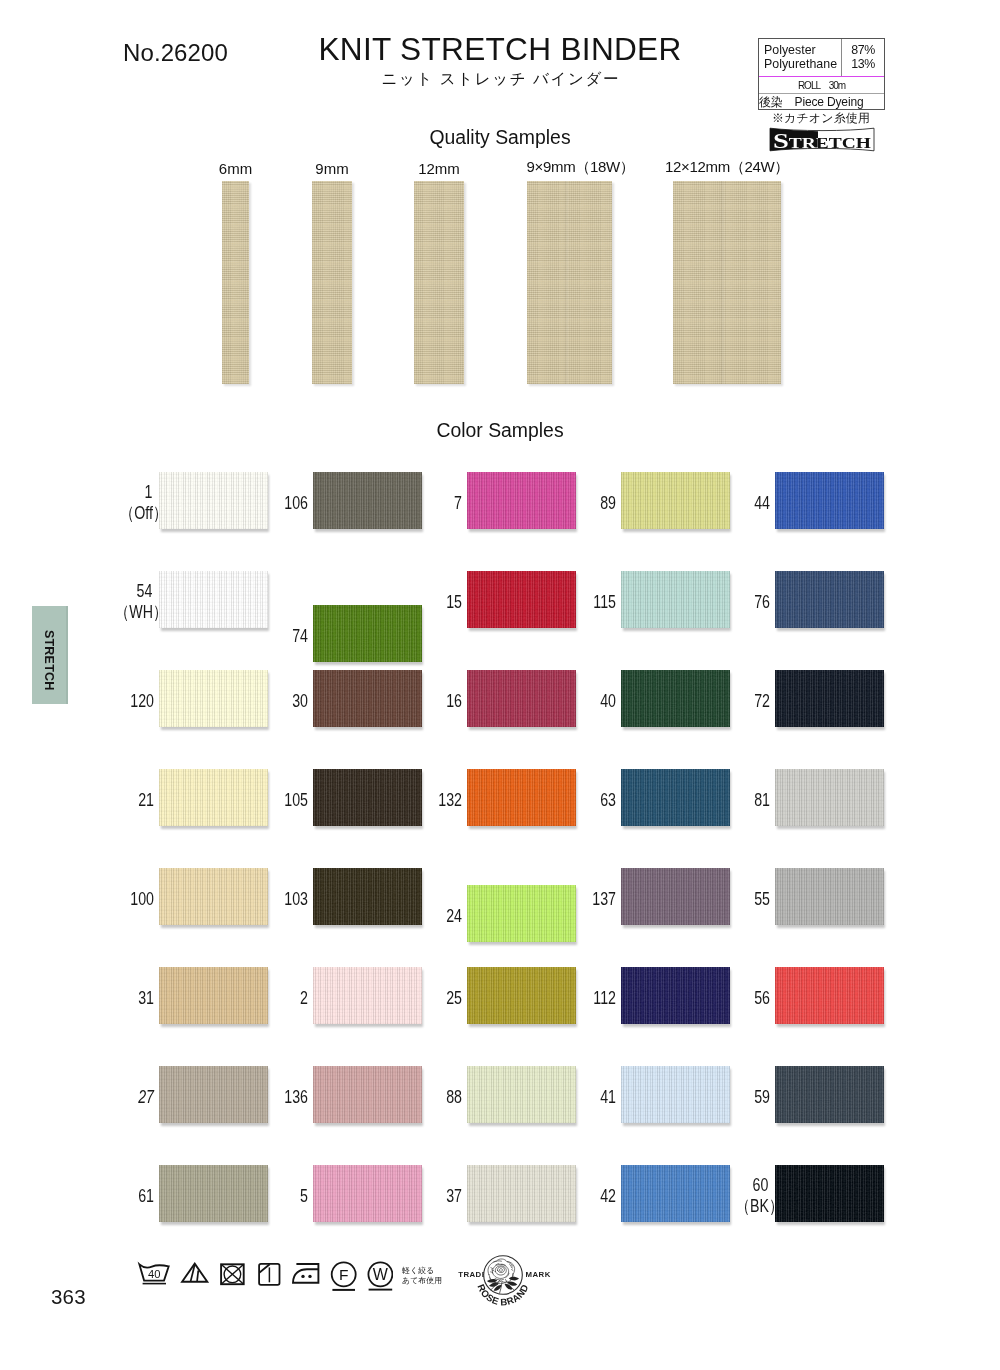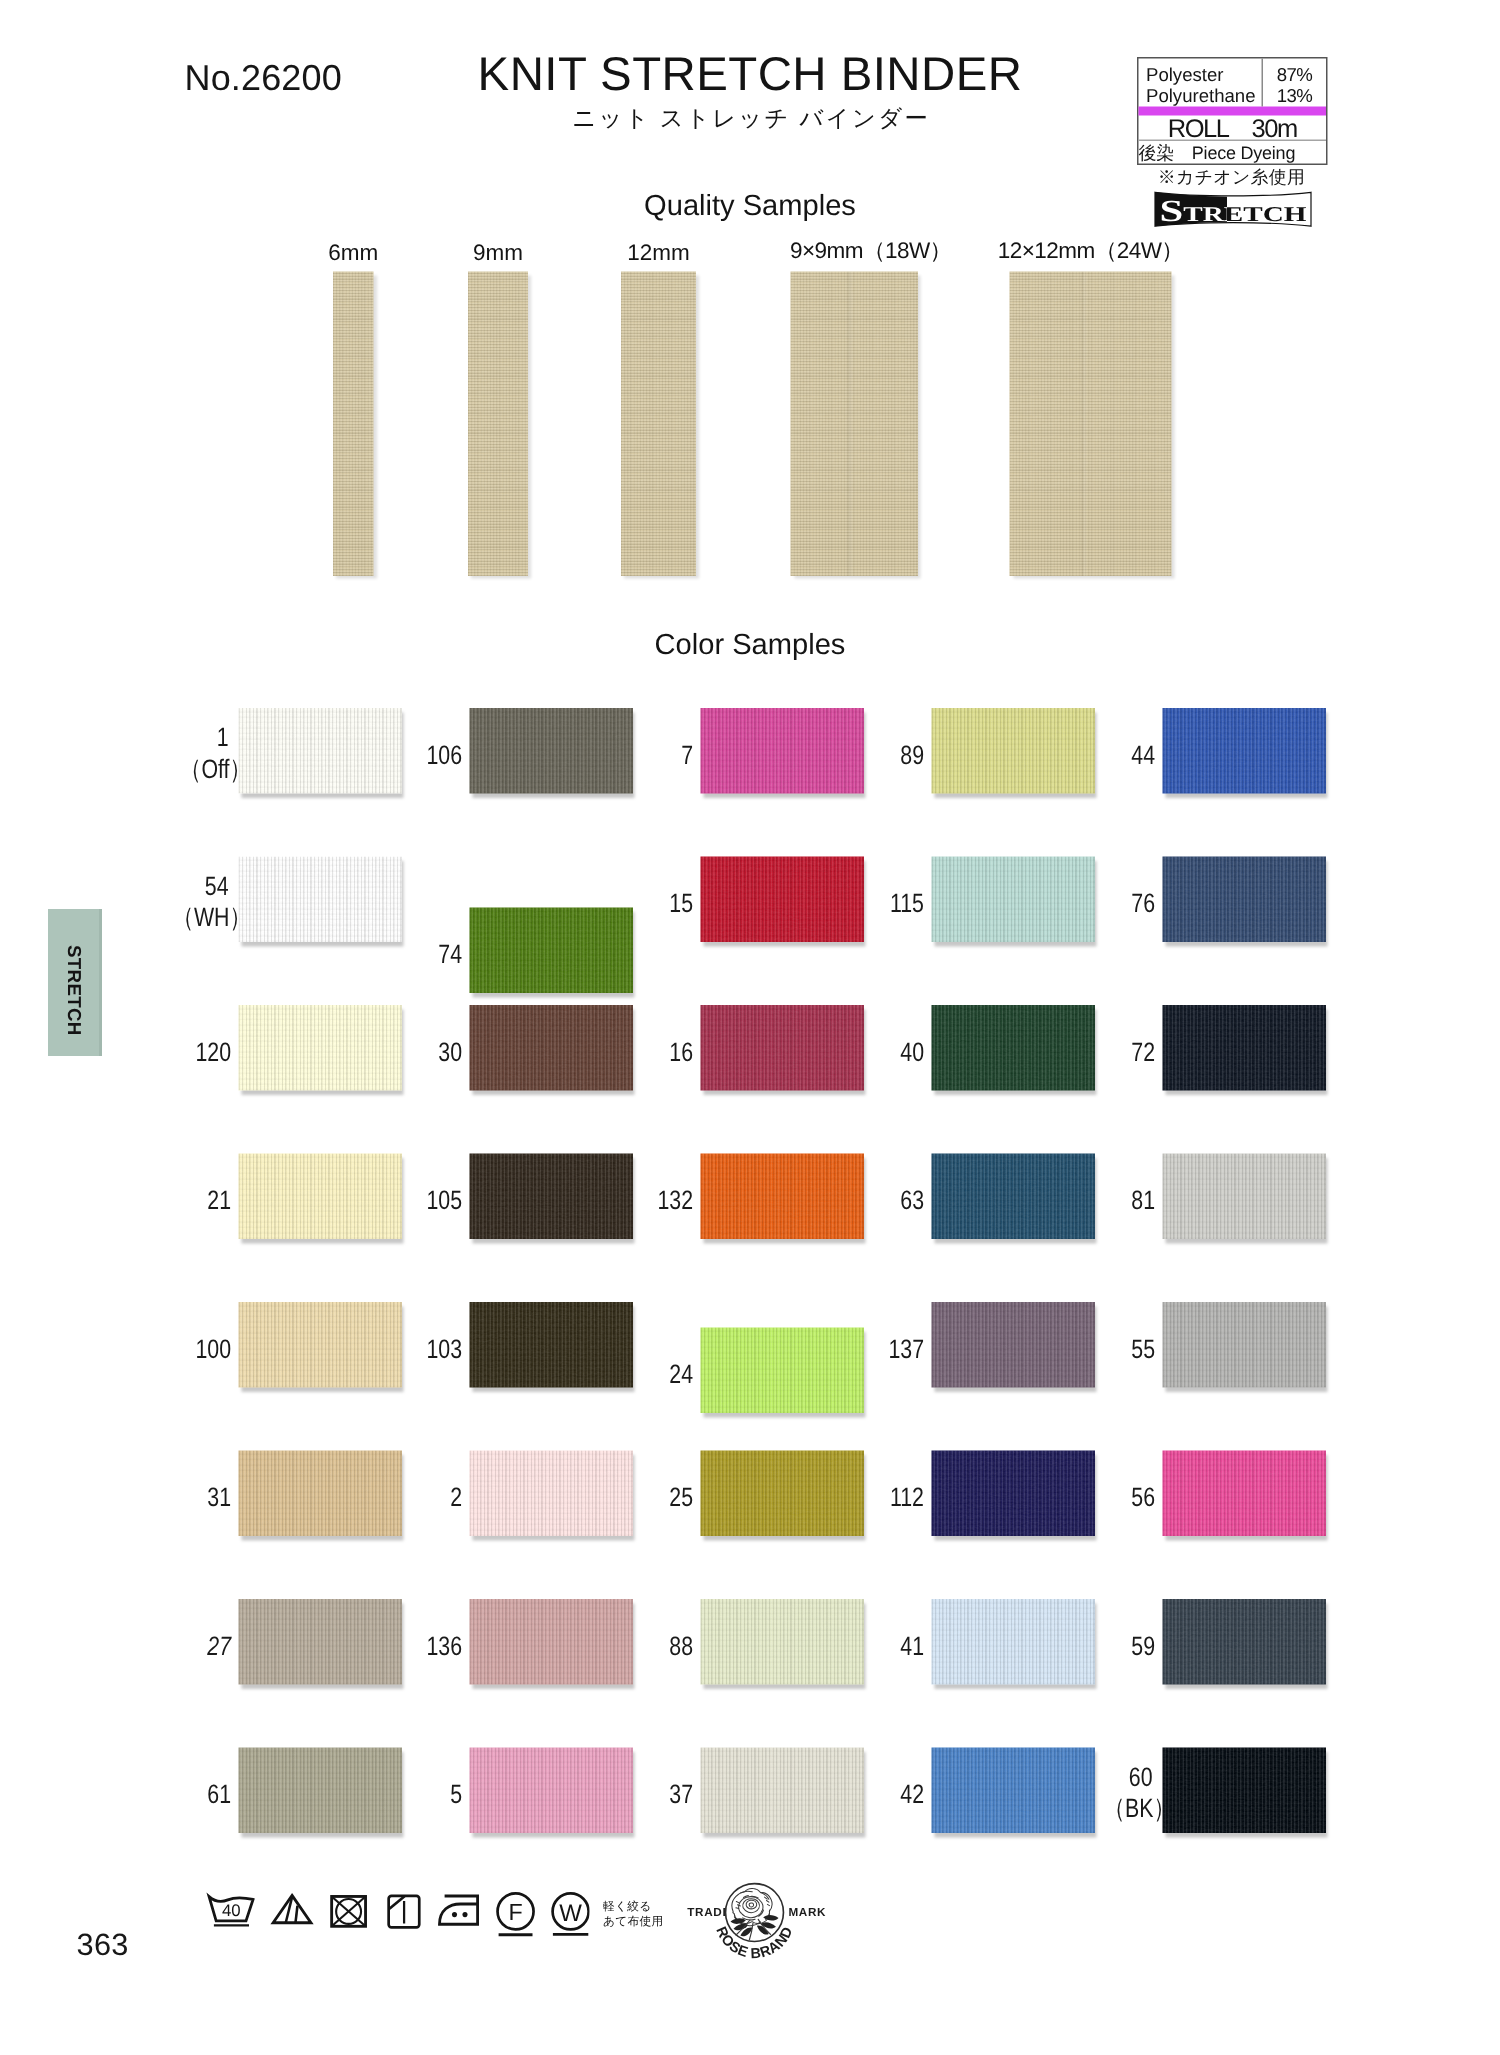--- a/index.html
+++ b/index.html
@@ -14,29 +14,29 @@
   #product-no{left:123px;top:39px;font-size:24px;letter-spacing:0.1px;color:#161616;}
   #main-title{left:0;top:31px;width:1000px;text-align:center;font-size:31.6px;
               letter-spacing:0.3px;color:#141414;}
   #sub-title{left:0;top:69px;width:1000px;text-align:center;font-size:15.5px;
              letter-spacing:1.6px;text-indent:1.6px;color:#141414;}
 
   
   #spec-table{left:758px;top:38px;width:127px;height:72px;box-sizing:border-box;
               border:1px solid #555;
               font-size:12.4px;line-height:1;color:#161616;background:#fff;}
-  #spec-table .fiber-rows{display:flex;border-bottom:6px solid #d946ef;height:38px;box-sizing:border-box;}
+  #spec-table .fiber-rows{display:flex;border-bottom:1px solid #d946ef;height:38px;box-sizing:border-box;}
   #spec-table .fiber-names{flex:1;padding:5px 0 0 5px;}
   #spec-table .fiber-names div{height:14px;}
   #spec-table .fiber-pcts{width:42px;border-left:1px solid #8a8a8a;
                           text-align:center;padding:5px 0 0;letter-spacing:-0.4px;}
   #spec-table .fiber-pcts div{height:14px;}
   #spec-table .row-line{border-bottom:1px solid #a4a4a4;text-align:center;
                         height:17px;line-height:18px;box-sizing:border-box;
-                        font-size:17px;letter-spacing:-1.0px;}
+                        font-size:10px;letter-spacing:-1.0px;}
   #spec-table .row-last{text-align:left;height:15px;line-height:16px;box-sizing:border-box;
                         font-size:12.0px;letter-spacing:-0.15px;}
   #spec-note{left:757px;top:112px;width:128px;text-align:center;font-size:11.9px;color:#161616;letter-spacing:0.25px;line-height:12px;}
   #stretch-badge{left:769px;top:127px;width:106px;height:25px;}
 
   
   .sec-head{width:1000px;left:0;text-align:center;font-size:19.4px;color:#141414;}
   #quality-heading{top:126px;}
   #color-heading{top:419px;}
 
@@ -607,21 +607,21 @@
           <svg class="knit2">
             <rect x="-4" y="-4" width="130" height="80" filter="url(#fabricNoise)"></rect>
           </svg>
           <div class="knit"></div>
           <div class="knit3"></div>
         </div>
         <div class="sw-lbl">
           <div class="code">112</div>
         </div>
       </div>
-      <div class="sw" style="left: 775px; top: 967px; background: #ec4899;">
+      <div class="sw" style="left: 775px; top: 967px; background: #ef4444;">
         <div class="sw-shadow"></div>
         <div class="sw-inner">
           <svg class="knit2">
             <rect x="-4" y="-4" width="130" height="80" filter="url(#fabricNoise)"></rect>
           </svg>
           <div class="knit"></div>
           <div class="knit3"></div>
         </div>
         <div class="sw-lbl">
           <div class="code">56</div>

